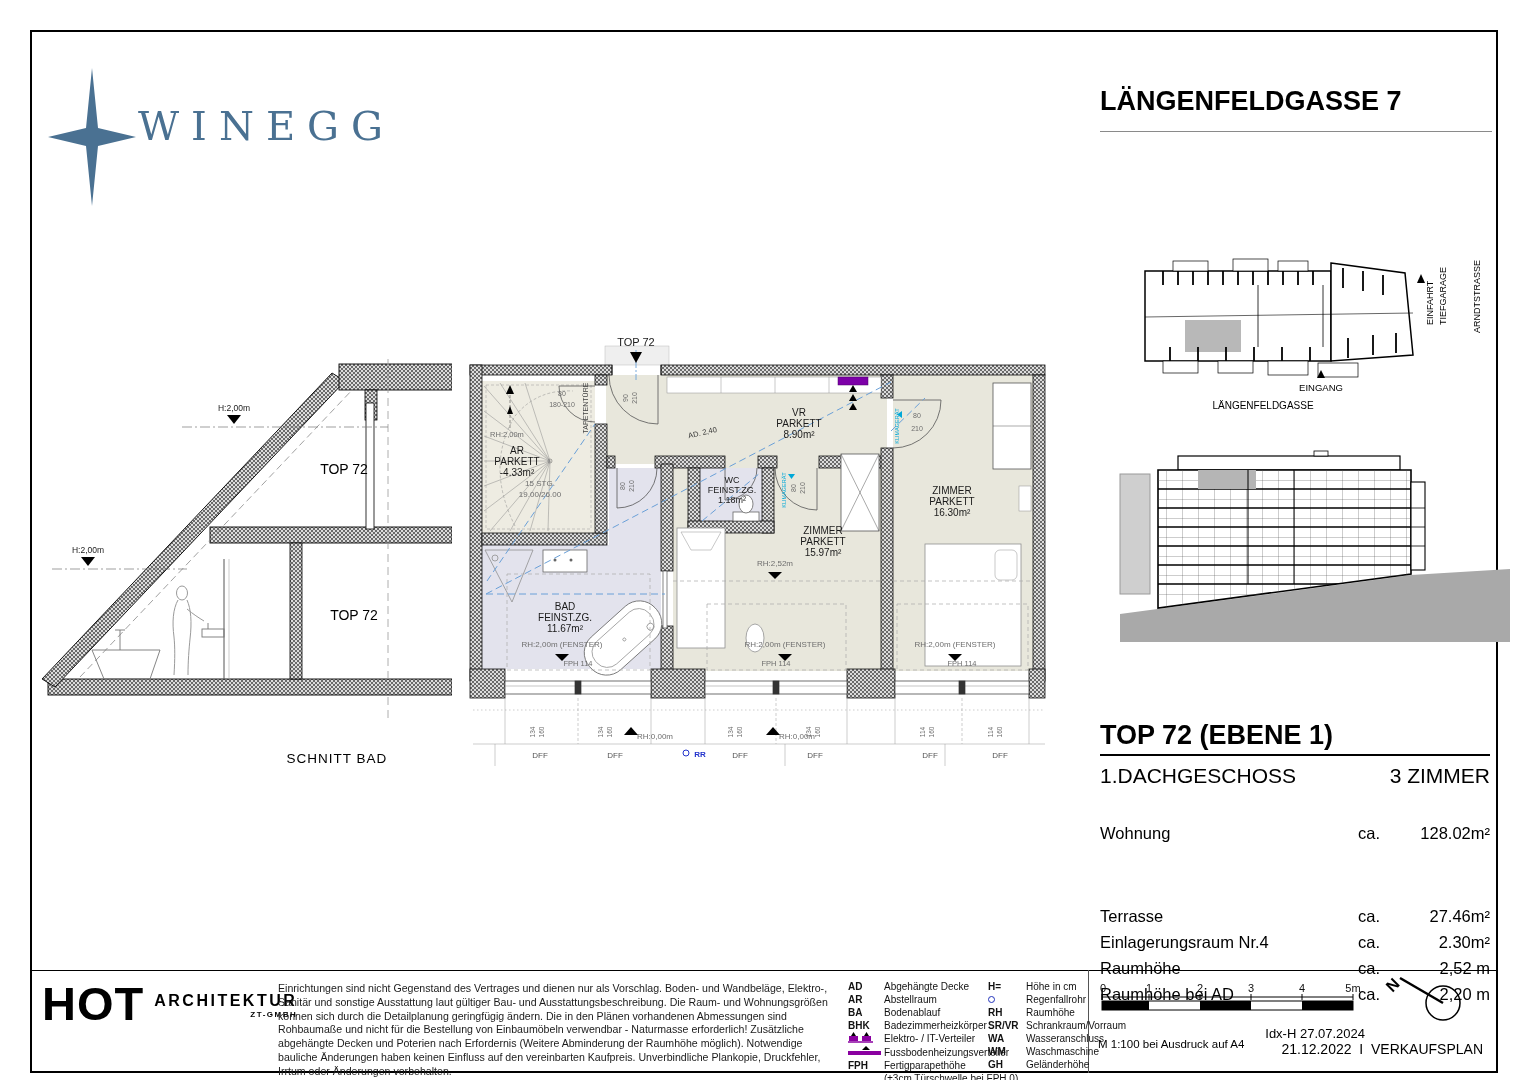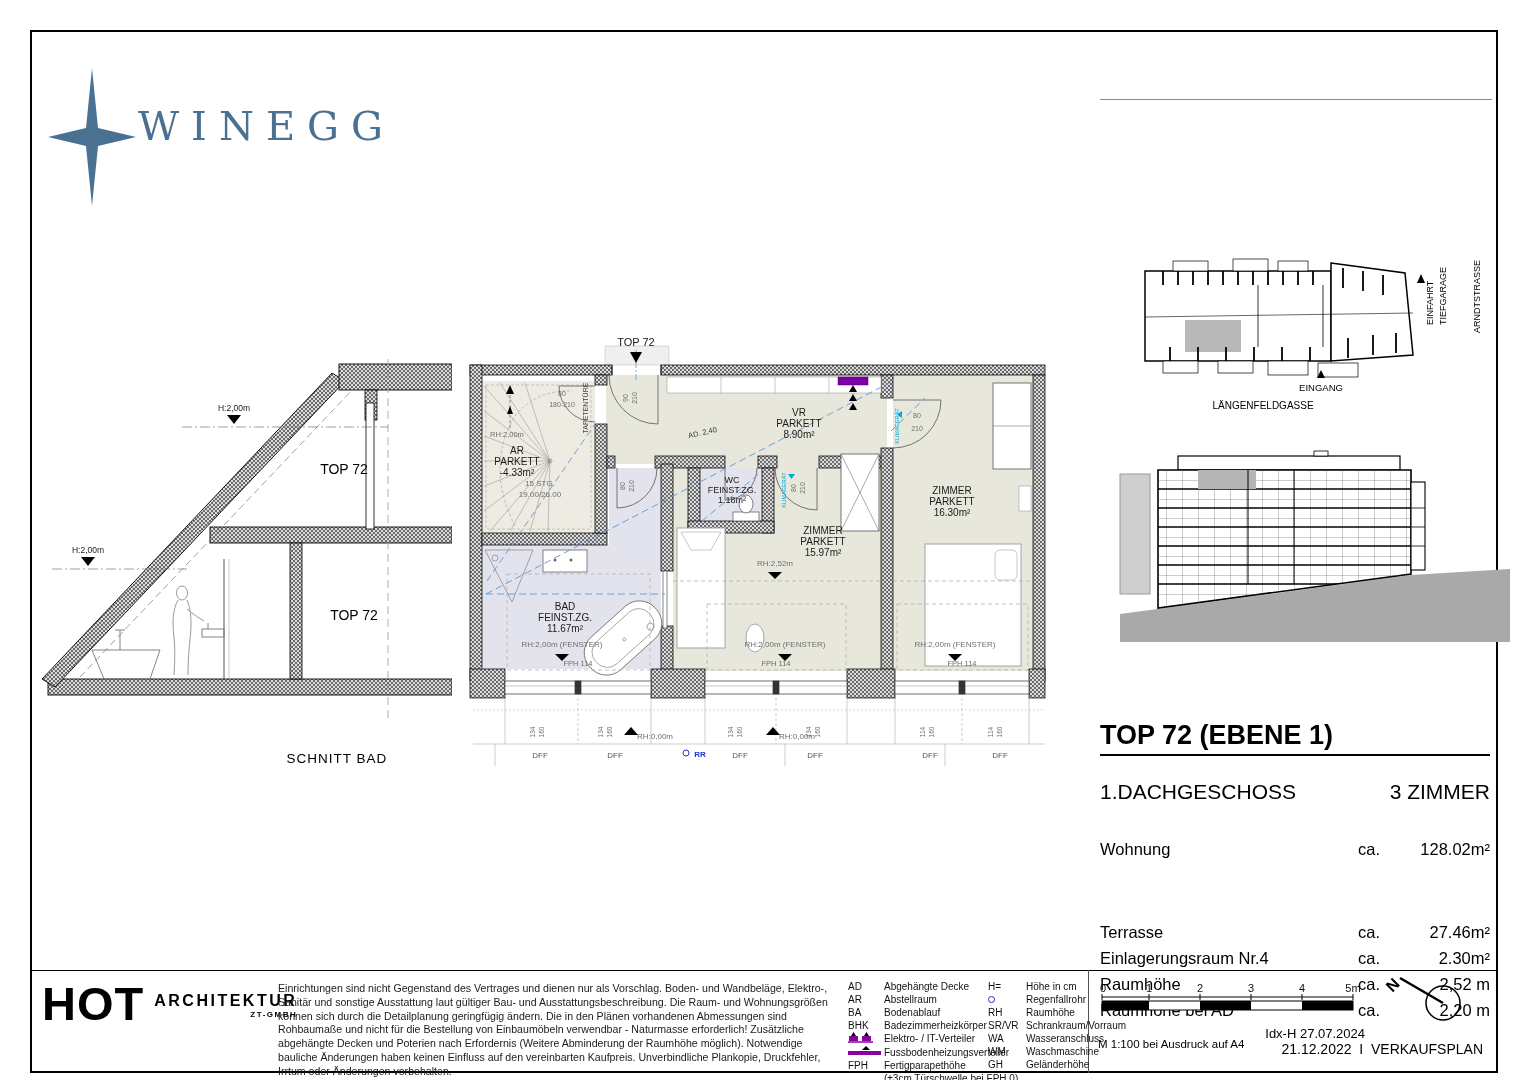--- a/index.html
+++ b/index.html
@@ -8,41 +8,41 @@
   .sheet-border{position:absolute;left:30px;top:30px;width:1468px;height:1043px;border:2px solid #000}
   
   .brand-text{position:absolute;left:138px;top:103px;font-family:"DejaVu Serif",serif;font-size:40px;letter-spacing:12px;color:#4a7192;font-weight:500}
   .addr{position:absolute;left:1100px;top:86px;width:392px}
   .addr .l1{font-size:27px;font-weight:bold;line-height:1.18}
   .addr .city{font-size:18px;margin-top:5px}
   .addr hr{border:none;border-top:1.5px solid #8a8a8a;margin-top:13px}
   
   .info{position:absolute;left:1100px;top:720px;width:390px}
   .info .title{font-size:27px;font-weight:bold;border-bottom:2px solid #000;padding-bottom:3px}
-  .info .sub{display:flex;justify-content:space-between;font-size:21px;margin-top:24px}
+  .info .sub{display:flex;justify-content:space-between;font-size:21px;margin-top:8px}
   .irow{display:flex;font-size:16.5px;margin-top:7px}
   .irow .lab{flex:1}
   .irow .ca{width:46px}
   .irow .val{width:86px;text-align:right}
   .mt-wohnung{margin-top:36px}
   .mt-terrasse{margin-top:64px}
   
   .foot-line{position:absolute;left:30px;top:970px;width:1468px;border-top:1.5px solid #000}
   .foot-div{position:absolute;left:1088px;top:970px;height:103px;border-left:1px solid #555}
   .hot{position:absolute;left:42px;top:984px;display:flex;align-items:center}
   .hot .hot-main{font-size:47px;font-weight:900;letter-spacing:1px;line-height:40px}
   .hot .hot-right{margin-left:10px;margin-top:3px;text-align:right}
   .hot .hot-sub1{font-size:16px;font-weight:800;letter-spacing:2.5px}
   .hot .hot-sub2{font-size:8px;font-weight:700;letter-spacing:1.5px}
   .disclaimer{position:absolute;left:278px;top:982px;width:562px;font-size:10.6px;line-height:1.3;color:#1a1a1a}
   .legend{position:absolute;top:980px;font-size:10px;line-height:13px;color:#111}
   .lg1{left:848px;width:238px}
   .lg2{left:988px;width:145px}
   .lrow{display:flex}
-  .labbr{width:36px;flex:0 0 36px;font-weight:normal}
+  .labbr{width:36px;flex:0 0 36px;font-weight:bold}
   .lg2 .labbr{width:38px;flex:0 0 38px}
   .llab{flex:1}
   .circle-icon{display:inline-block;width:7px;height:7px;border:1.6px solid #2233bb;border-radius:50%;margin-top:2px}
   .mnote{position:absolute;left:1098px;top:1038px;font-size:11.5px}
   .idx{position:absolute;left:1143px;top:1026px;width:222px;text-align:right;font-size:13px}
   .dateline{position:absolute;left:1150px;top:1041px;width:333px;text-align:right;font-size:14px}
   .pre{white-space:pre}
   svg text{font-family:"Liberation Sans",sans-serif}
 </style>
 </head>
@@ -50,20 +50,21 @@
 
 <div class="sheet">
   <div class="sheet-border"></div>
 
   <svg class="abs" style="left:46px;top:66px" width="92" height="142" viewBox="0 0 92 142">
     <polygon points="46,2 52,62 90,71 52,80 46,140 40,80 2,71 40,62" fill="#4a7192"></polygon>
   </svg>
   <div class="brand-text">WINEGG</div>
 
   <div class="addr">
+    <div class="l1">LÄNGENFELDGASSE 7</div>
     <hr>
   </div>
 
   <svg class="abs" style="left:32px;top:347px" width="420" height="428" viewBox="0 0 420 428">
     <defs>
       <pattern id="pd" width="4" height="4" patternUnits="userSpaceOnUse">
         <rect width="4" height="4" fill="#dcdcdc"></rect>
         <path d="M0 4L4 0M0 0L4 4" stroke="#3a3a3a" stroke-width="0.7"></path>
       </pattern>
     </defs>

